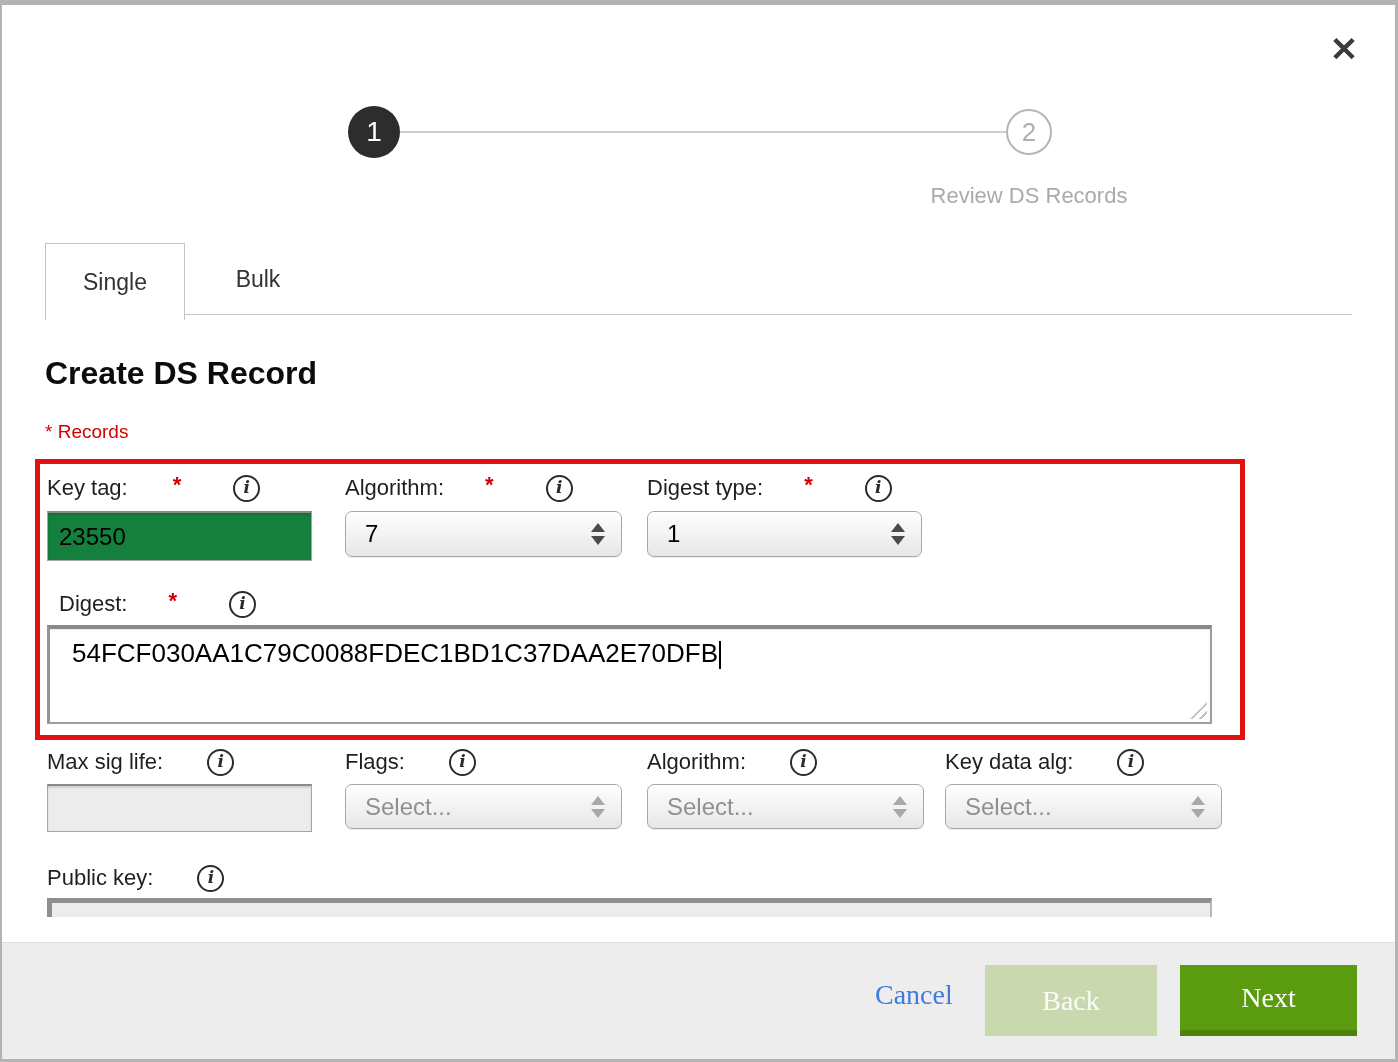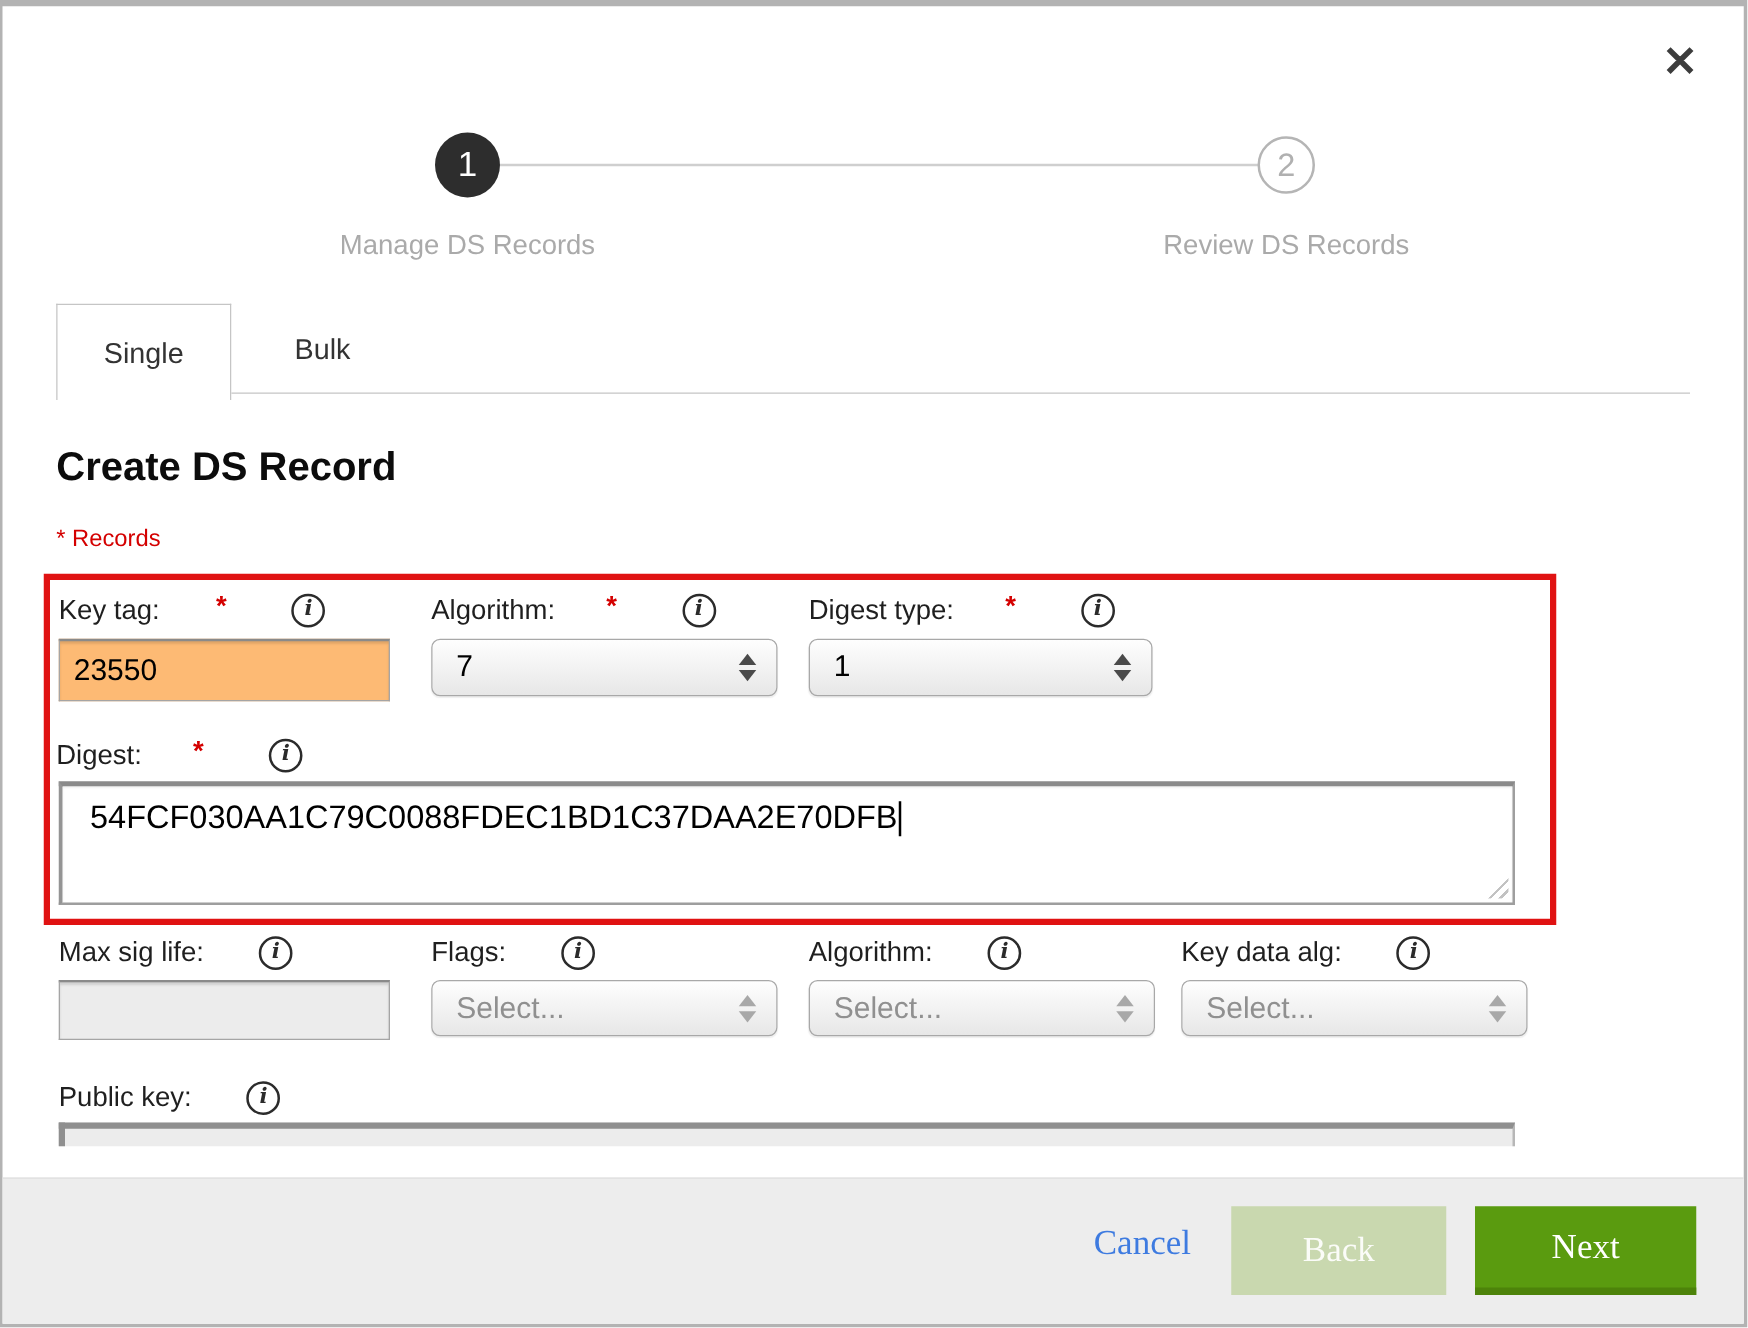--- a/index.html
+++ b/index.html
@@ -35,21 +35,21 @@
 
   
   .field-label-row{display:flex;align-items:center;height:34px;font-size:22px;color:#1f1f1f;gap:35px;}
   .req-star{color:#d40000;font-size:22px;margin:-6px 8px 0 10px;font-weight:700;}
   .info-icon{display:inline-flex;align-items:center;justify-content:center;width:27px;height:27px;border:2.5px solid #2b2b2b;
              border-radius:50%;box-sizing:border-box;margin-left:9px;cursor:pointer;flex:0 0 auto;}
   .info-icon span{font-family:"DejaVu Serif",serif;font-style:italic;font-weight:700;font-size:17px;color:#2b2b2b;line-height:1;margin-top:-1px;}
   .no-star .info-icon{margin-left:9px;}
 
   
-  .text-input{box-sizing:border-box;background:#fdba74;border:1px solid #a5a5a5;border-top:2px solid #8a8a8a;
+  .text-input{box-sizing:border-box;background:#15803d;border:1px solid #a5a5a5;border-top:2px solid #8a8a8a;
               box-shadow:inset 0 2px 2px rgba(0,0,0,.12);font-size:24px;color:#000;display:flex;align-items:center;padding:0 11px;}
   .text-input.disabled{background:#ececec;}
   .sel{box-sizing:border-box;border:1px solid #a8a8a8;border-radius:7px;background:linear-gradient(#fefefe,#e7e7e7);
        box-shadow:0 1px 1px rgba(0,0,0,.07);display:flex;align-items:center;justify-content:space-between;
        padding:0 16px 0 19px;font-size:24px;color:#000;cursor:pointer;}
   .sel .ph{color:#909090;}
   .arrows{display:flex;flex-direction:column;align-items:center;gap:4px;}
   .tri-up{width:0;height:0;border-left:7px solid transparent;border-right:7px solid transparent;border-bottom:9px solid #4a4a4a;}
   .tri-down{width:0;height:0;border-left:7px solid transparent;border-right:7px solid transparent;border-top:9px solid #4a4a4a;}
   .sel.muted .tri-up{border-bottom-color:#a8a8a8;} .sel.muted .tri-down{border-top-color:#a8a8a8;}
@@ -77,21 +77,20 @@
 
   <div class="abs close-btn">✕</div>
 
   <div class="abs step-circle-active">
     <span>1</span>
   </div>
   <div class="abs step-line"></div>
   <div class="abs step-circle-inactive">
     <span>2</span>
   </div>
-  <div class="abs step-label one">Manage DS Records</div>
   <div class="abs step-label two">Review DS Records</div>
 
   <div class="abs tabbar">
     <div class="tab-line"></div>
     <div class="tab active">Single</div>
     <div class="tab inactive">Bulk</div>
   </div>
 
   <div class="abs heading">Create DS Record</div>
   <div class="abs required-note">
@@ -134,21 +133,21 @@
       </span>
   </div>
   <div class="abs sel" style="left:645px;top:506px;width:275px;height:46px;">
     <span>1</span>
     <span class="arrows">
         <span class="tri-up"></span>
         <span class="tri-down"></span>
       </span>
   </div>
 
-  <div class="abs field-label-row" style="left:43px;top:582px;">
+  <div class="abs field-label-row" style="left:57px;top:582px;">
     <span>Digest:</span>
     <span class="req-star" style="margin-left:6px;">*</span>
     <span class="info-icon">
         <span>i</span>
       </span>
   </div>
   <div class="abs textarea" style="left:45px;top:620px;width:1165px;height:99px;">
     <span>54FCF030AA1C79C0088FDEC1BD1C37DAA2E70DFB</span><span class="caret"></span>
     <span class="resize-handle"></span>
   </div>

